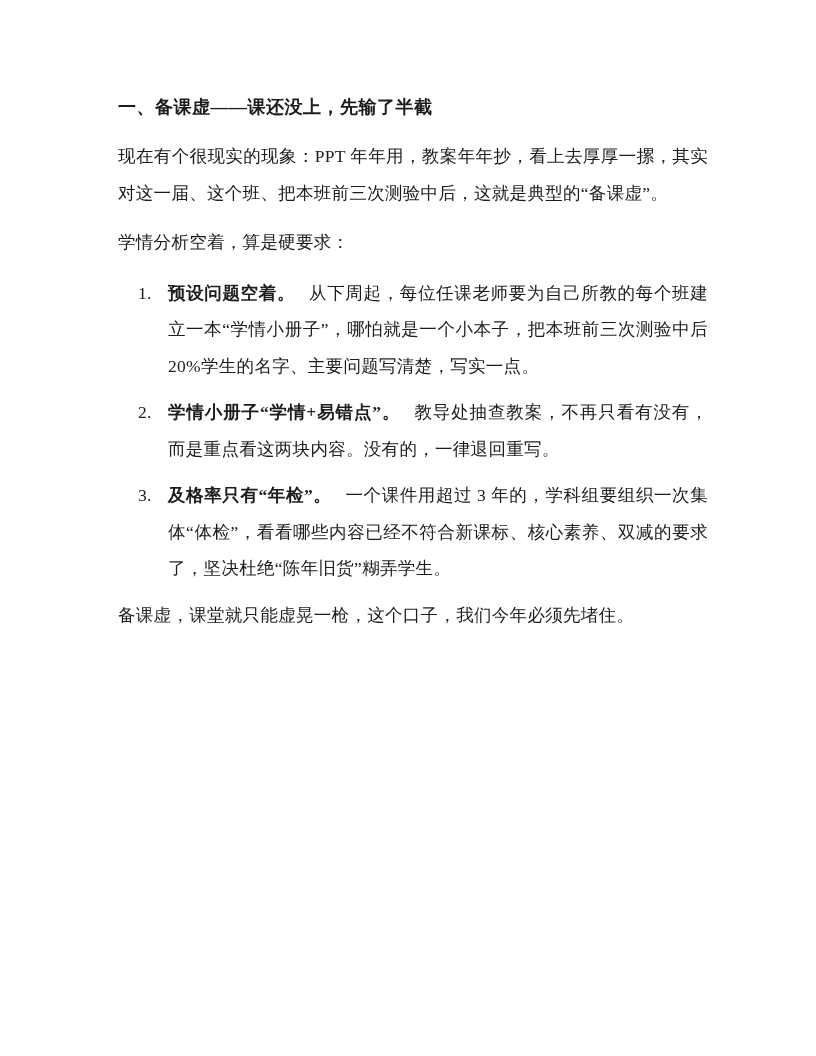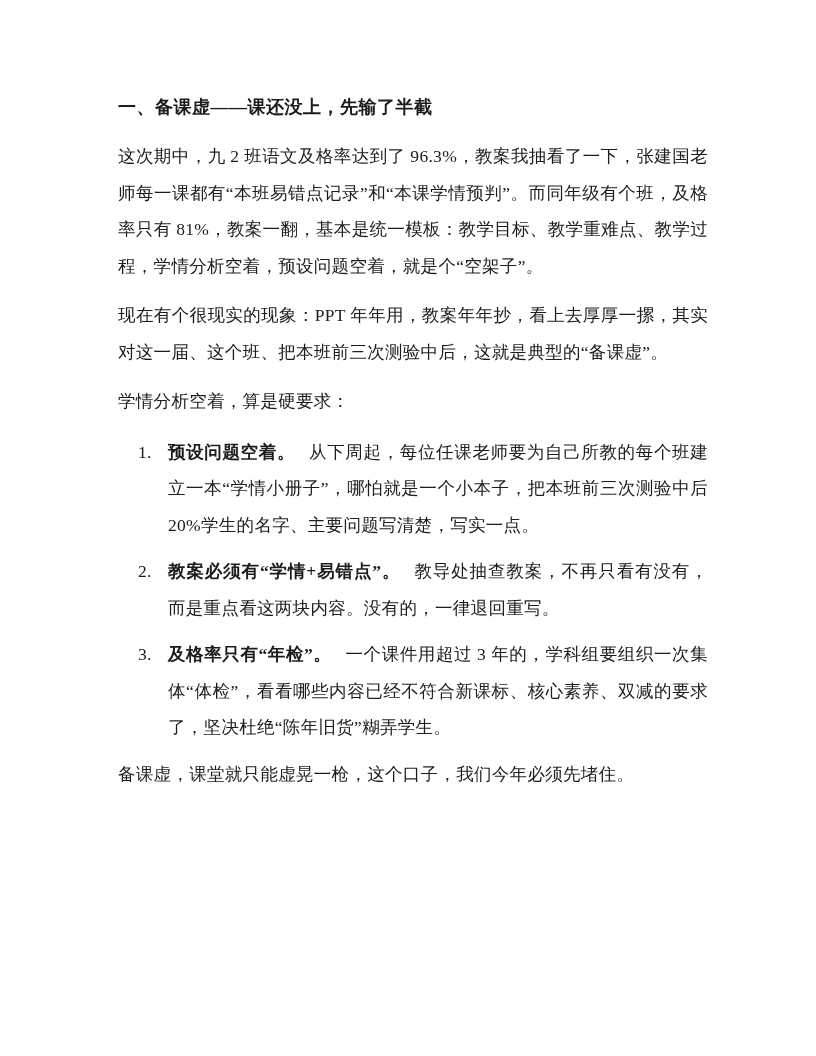--- a/index.html
+++ b/index.html
@@ -69,34 +69,33 @@
   }
 </style>
 </head>
 <body>
 
 <div class="page">
   <div class="content">
 
     <h1 class="doc-title">一、备课虚——课还没上，先输了半截</h1>
 
-    <p class="para">这次期中，九 2 班语文及格率达到了 96.3%，教案我抽看了一下，张建国老师每一课都有“本班易错点记录”和“本课学情预判”。而同年级有个班，及格率只有 81%，教案一翻，基本是统一模板：教学目标、教学重难点、教学过程，学情分析空着，预设问题空着，就是个“空架子”。</p>
 
     <p class="para">现在有个很现实的现象：PPT 年年用，教案年年抄，看上去厚厚一摞，其实对这一届、这个班、把本班前三次测验中后，这就是典型的“备课虚”。</p>
 
     <p class="para">学情分析空着，算是硬要求：</p>
 
     <ol class="req-list">
       <li>
         <span class="num">1.</span>
         <span class="lead">预设问题空着。</span><span>从下周起，每位任课老师要为自己所教的每个班建立一本“学情小册子”，哪怕就是一个小本子，把本班前三次测验中后 20%学生的名字、主要问题写清楚，写实一点。</span>
       </li>
       <li>
         <span class="num">2.</span>
-        <span class="lead">教案必须有“学情+易错点”。</span><span>教导处抽查教案，不再只看有没有，而是重点看这两块内容。没有的，一律退回重写。</span>
+        <span class="lead">学情小册子“学情+易错点”。</span><span>教导处抽查教案，不再只看有没有，而是重点看这两块内容。没有的，一律退回重写。</span>
       </li>
       <li>
         <span class="num">3.</span>
         <span class="lead">及格率只有“年检”。</span><span>一个课件用超过 3 年的，学科组要组织一次集体“体检”，看看哪些内容已经不符合新课标、核心素养、双减的要求了，坚决杜绝“陈年旧货”糊弄学生。</span>
       </li>
     </ol>
 
     <p class="para closing">备课虚，课堂就只能虚晃一枪，这个口子，我们今年必须先堵住。</p>
 
   </div>

